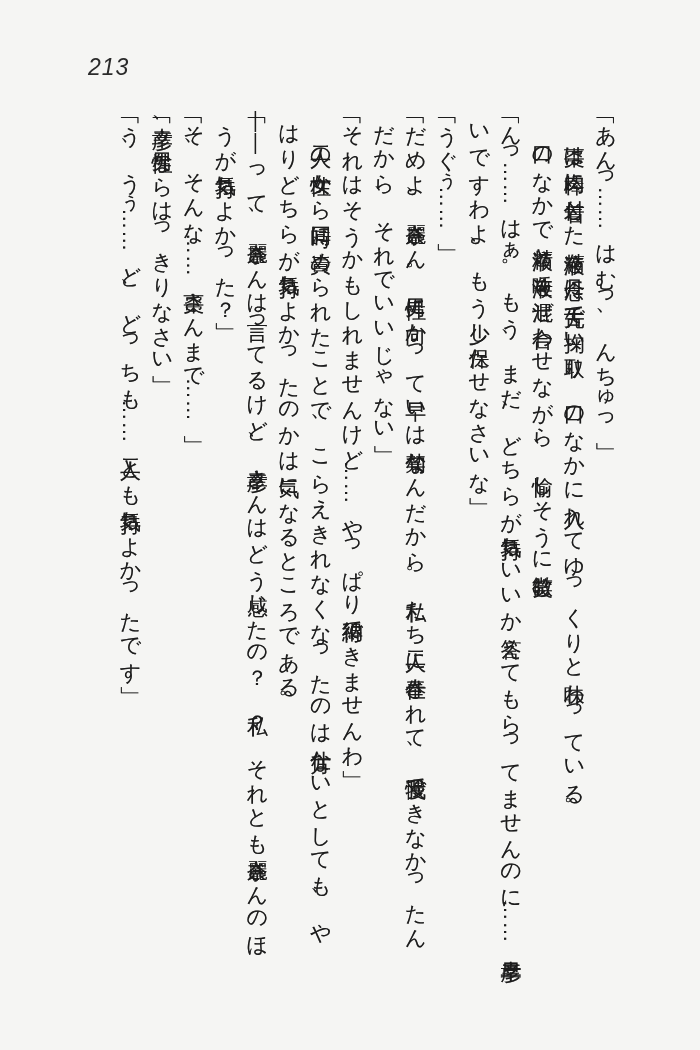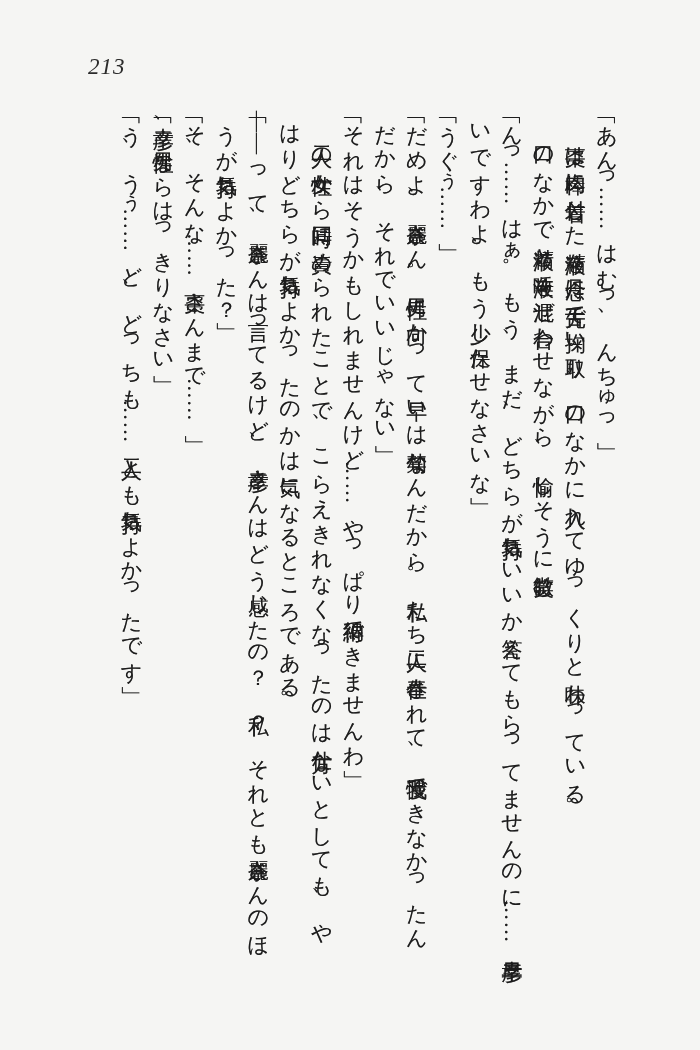--- a/index.html
+++ b/index.html
@@ -5,21 +5,21 @@
   html, body {
     margin: 0;
     padding: 0;
   }
   .book-page {
     position: relative;
     width: 700px;
     height: 1050px;
     background: #f5f5f3;
     overflow: hidden;
-    font-family: Liberation Serif, serif;
+    font-family: Liberation Sans, sans-serif;
   }
   .page-number {
     position: absolute;
     left: 88px;
     top: 54px;
     font-size: 23px;
     font-style: italic;
     color: #2b2b2b;
     letter-spacing: 1px;
   }

